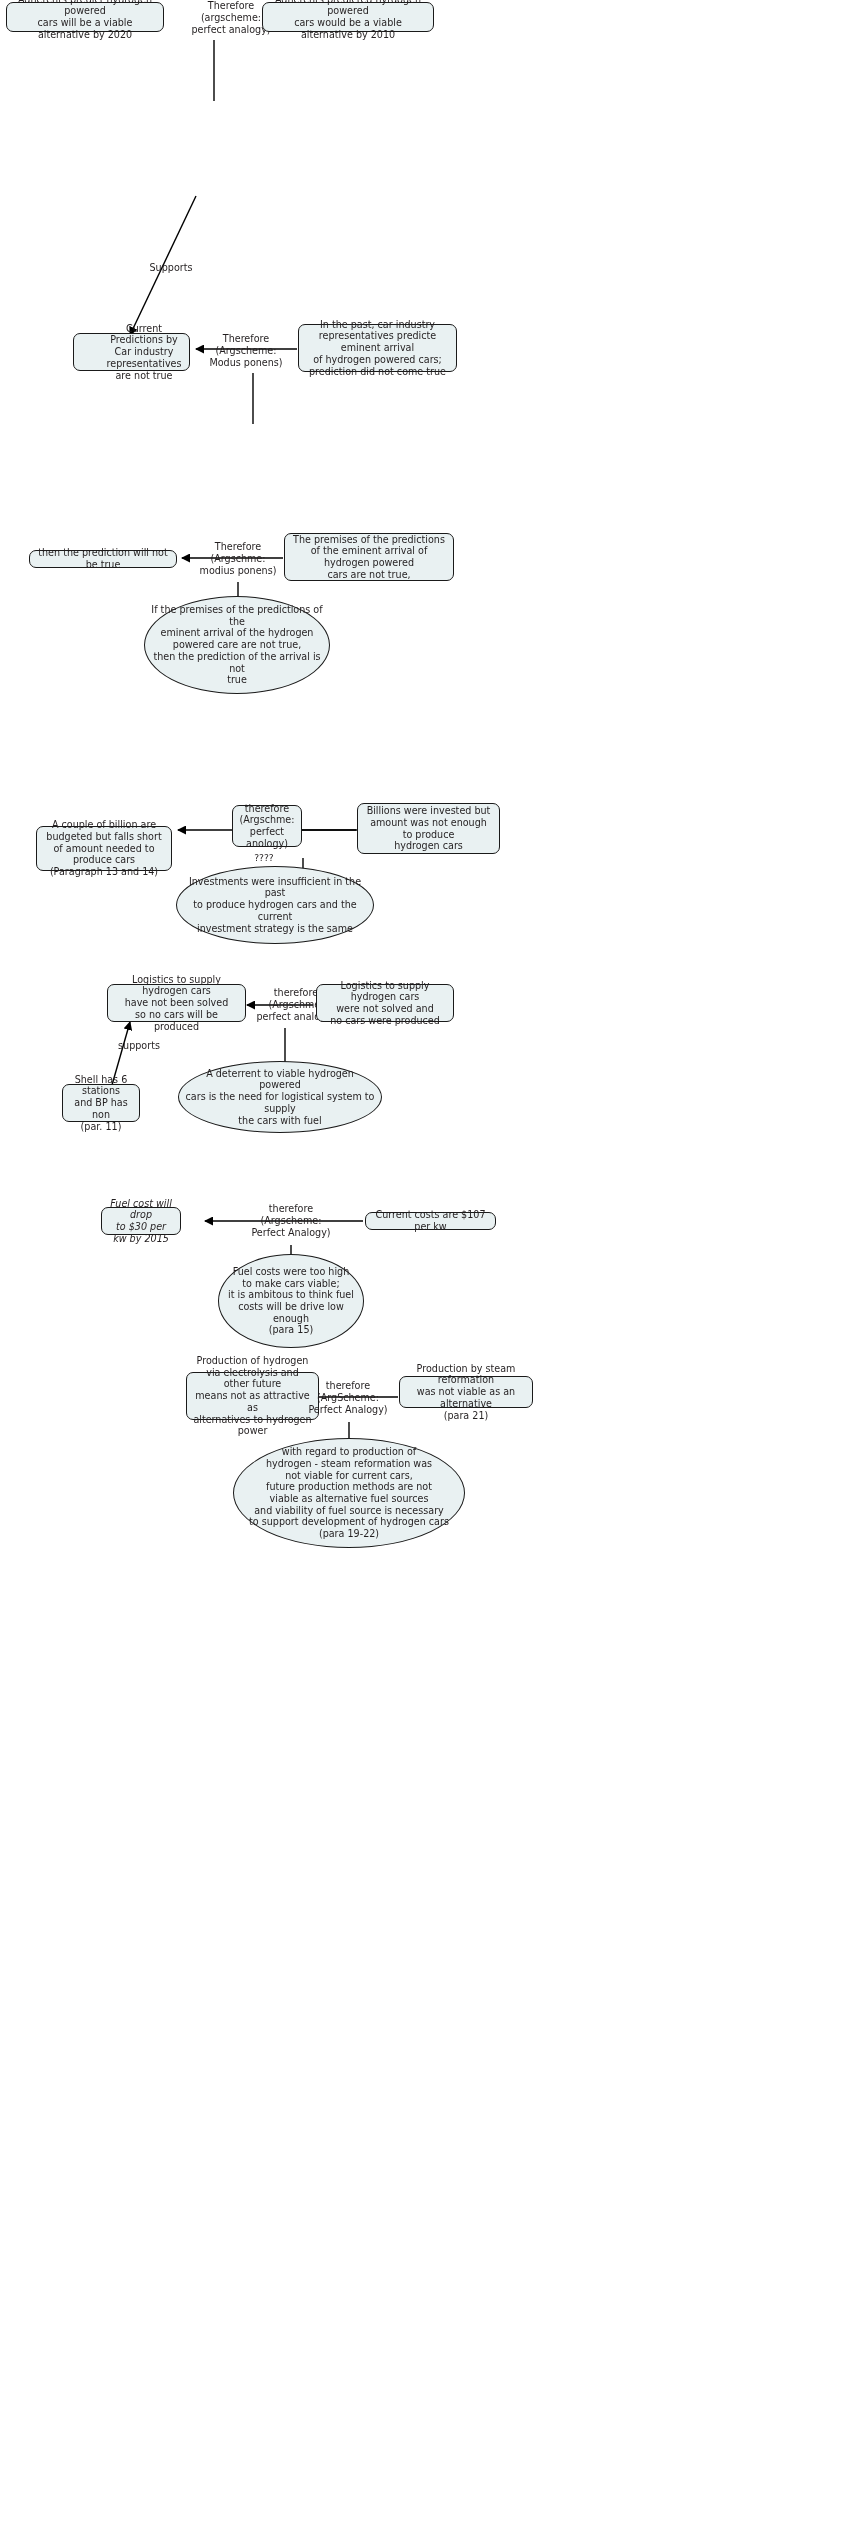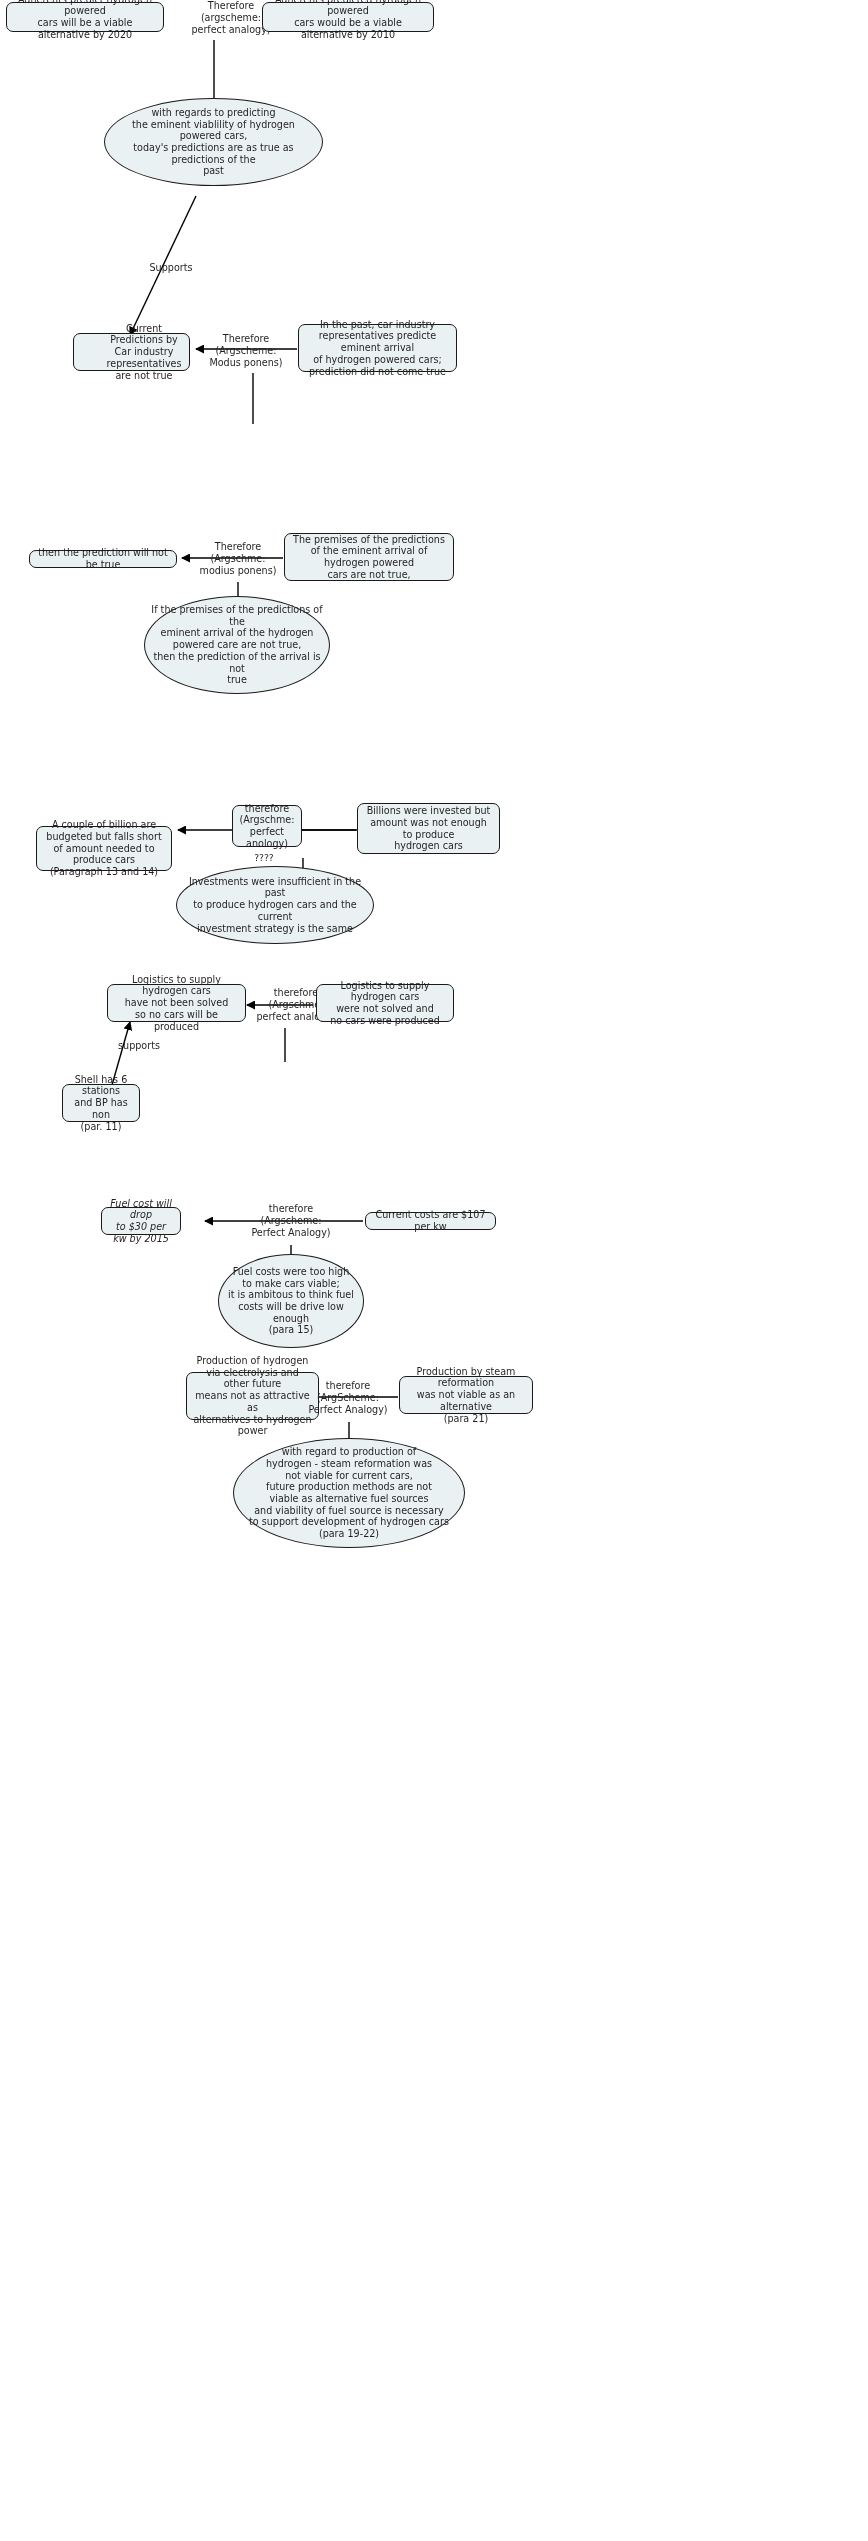--- a/index.html
+++ b/index.html
@@ -89,24 +89,20 @@
     <line x1="349" y1="1422" x2="349" y2="1440" stroke="#000" stroke-width="1.4"></line>
   </svg>
 
   <div class="node box f95" style="left:6px;top:2px;width:158px;height:30px;">Adherents predict hydrogen powered
 cars will be a viable alternative by 2020</div>
   <div class="label f95" style="left:170px;top:2px;width:122px;height:32px;">Therefore
 (argscheme:
 perfect analogy)</div>
   <div class="node box f95" style="left:262px;top:2px;width:172px;height:30px;">Adherents  predicted hyrdogen powered
 cars would be a viable alternative by 2010</div>
-  <div class="node ellipse f95" style="left:104px;top:98px;width:219px;height:88px;">with regards to predicting
-the eminent viablility of hydrogen powered cars,
-today's predictions are as true as predictions of the
-past</div>
   <div class="label f95" style="left:141px;top:262px;width:60px;height:12px;">Supports</div>
 
   <div class="node box f95" style="left:73px;top:333px;width:117px;height:38px;padding-left:31px;">Current Predictions by
 Car industry representatives
 are not true</div>
   <div class="label f95" style="left:198px;top:334px;width:96px;height:34px;">Therefore
 (Argscheme:
 Modus ponens)</div>
   <div class="node box f95" style="left:298px;top:324px;width:159px;height:48px;">In the past, car industry
 representatives predicte eminent arrival
@@ -147,41 +143,44 @@
   <div class="label f95" style="left:253px;top:988px;width:86px;height:34px;">therefore
 (Argschme:
 perfect analogy)</div>
   <div class="node box f95" style="left:316px;top:984px;width:138px;height:38px;">Logistics to supply hydrogen cars
 were not solved and
 no cars were produced</div>
   <div class="label f95" style="left:113px;top:1040px;width:52px;height:12px;">supports</div>
   <div class="node box f95" style="left:62px;top:1084px;width:78px;height:38px;">Shell has 6 stations
 and BP has non
 (par. 11)</div>
+  <div class="node ellipse f95" style="left:178px;top:1061px;width:204px;height:72px;">A deterrent to viable hydrogen powered
+cars is the need for logistical system to supply
+the cars with fuel</div>
 
   <div class="node box f95" style="left:101px;top:1207px;width:80px;height:28px;font-style:italic;">Fuel cost will drop
 to $30 per kw by 2015</div>
   <div class="label f95" style="left:244px;top:1204px;width:94px;height:34px;">therefore
 (Argscheme:
 Perfect Analogy)</div>
   <div class="node box f95" style="left:365px;top:1212px;width:131px;height:18px;">Current costs are $107 per kw</div>
   <div class="node ellipse f95" style="left:218px;top:1254px;width:146px;height:94px;">Fuel costs were too high
 to make cars viable;
 it is ambitous to think fuel
 costs will be drive low enough
 (para 15)</div>
 
   <div class="node box f95" style="left:163px;top:1372px;width:133px;height:48px;margin-left:23px;">Production of hydrogen
 via electrolysis and other future
 means not as attractive as
 alternatives to hydrogen power</div>
   <div class="label f95" style="left:305px;top:1381px;width:86px;height:34px;">therefore
 (ArgScheme:
 Perfect Analogy)</div>
-  <div class="node box f95" style="left:399px;top:1376px;width:134px;height:38px;">Production by steam reformation
+  <div class="node box f95" style="left:399px;top:1376px;width:134px;height:32px;">Production by steam reformation
 was not viable as an alternative
 (para 21)</div>
   <div class="node ellipse f95" style="left:233px;top:1438px;width:232px;height:110px;">with regard to production of
 hydrogen - steam reformation was
 not viable for current cars,
 future production methods are not
 viable as alternative fuel sources
 and viability of fuel source is necessary
 to support development of hydrogen cars
 (para 19-22)</div>

